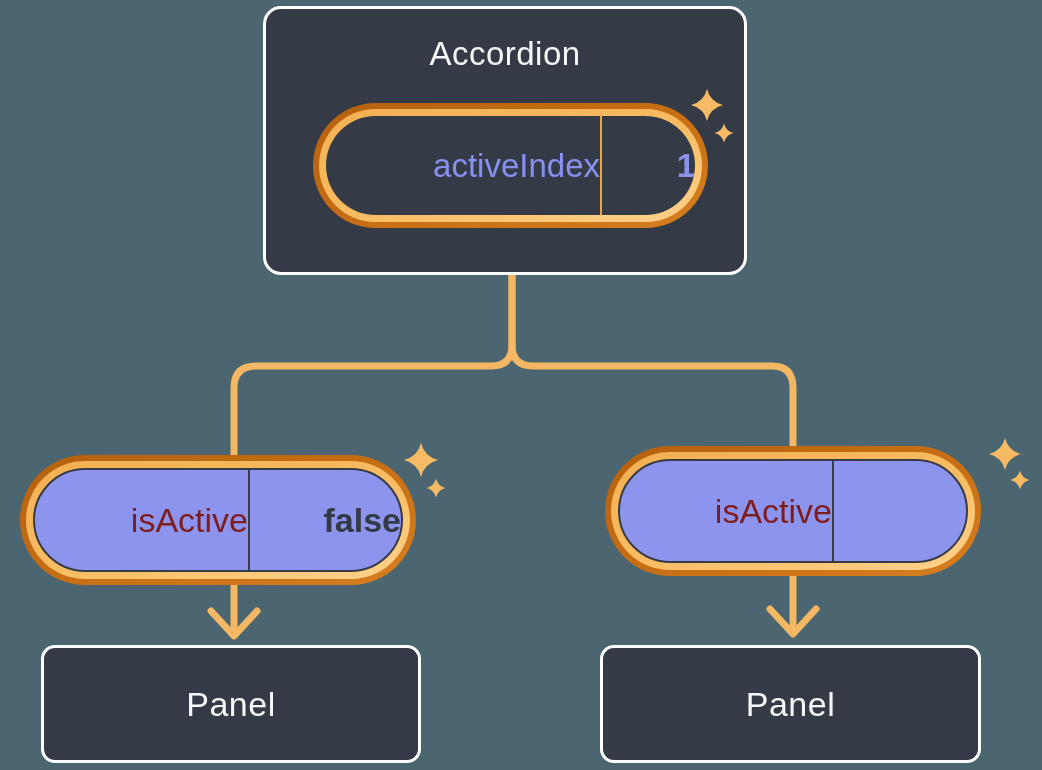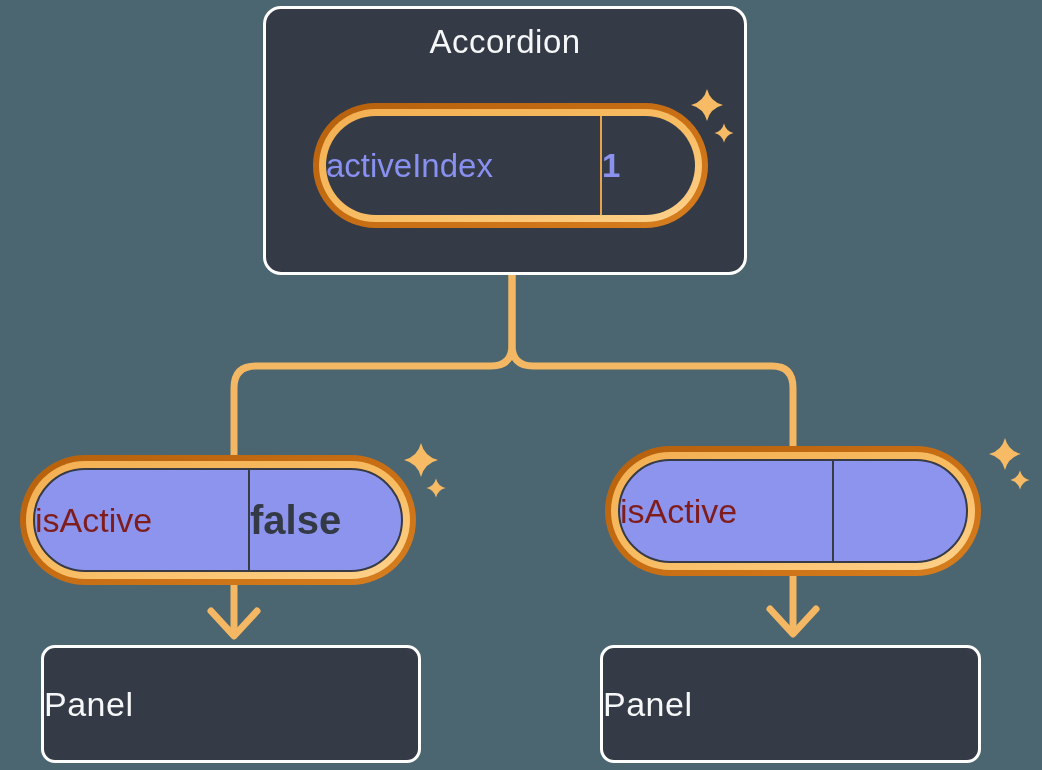--- a/index.html
+++ b/index.html
@@ -10,29 +10,29 @@
     overflow:hidden;
     font-family:"Liberation Sans", sans-serif;
   }
   .layer { position:absolute; left:0; top:0; }
   svg.connectors { z-index:1; }
 
   
   .node {
     position:absolute; box-sizing:border-box; z-index:2;
     background:#353B46; border:3px solid #FFFFFF;
-    display:flex; align-items:center; 
+    display:flex; align-items:center; justify-content:center;
   }
   .root-node {
     left:263px; top:6px; width:484px; height:269px;
     border-radius:18px;
     flex-direction:column; justify-content:flex-start;
   }
   .node-title {
-    margin-top:14px;
+    margin-top:26px;
     font-size:33px; font-weight:500; color:#F6F7F9; letter-spacing:0.5px;
   }
   .panel-node {
     border-radius:14px;
   }
   .panel-left  { left:41px;  top:645px; width:380px; height:118px; }
   .panel-right { left:600px; top:645px; width:381px; height:118px; }
   .panel-label { font-size:34px; font-weight:500; color:#F6F7F9; letter-spacing:0.5px; }
 
   
@@ -58,26 +58,26 @@
   .state-pill .divider { width:2px; background:#E8A44C; }
 
   .prop-pill .pill-body { background:#8C94EE; border:2.5px solid #363B46; }
   .prop-pill .divider   { width:2px; background:#363B46; }
   .prop-pill-left  { left:20px;  top:455px; width:396px; height:130px; }
   .prop-pill-right { left:605px; top:446px; width:376px; height:130px; }
   .prop-pill-left  .cell-label { width:213px; }
   .prop-pill-right .cell-label { width:212px; }
   .prop-pill .cell-value { flex:1; }
 
-  .cell { display:flex; align-items:center; justify-content:flex-start; }
+  .cell { display:flex; align-items:center; justify-content:flex-end; }
 
   .state-name  { font-size:33px; font-weight:400; color:#8890F1; }
   .state-value { font-size:33px; font-weight:700; color:#8A92EE; }
   .prop-name   { font-size:34px; font-weight:400; color:#7f1d1d; }
-  .prop-value  { font-size:40px; font-weight:700; color:#333945; }
+  .prop-value  { font-size:34px; font-weight:700; color:#333945; }
 
   .sparkles { position:absolute; z-index:3; }
 </style>
 </head>
 <body>
 
 <div class="canvas">
 
   <svg class="layer connectors" width="1042" height="770" viewBox="0 0 1042 770">
     <g fill="none" stroke="#F4B763" stroke-width="7" stroke-linecap="round" stroke-linejoin="round">

